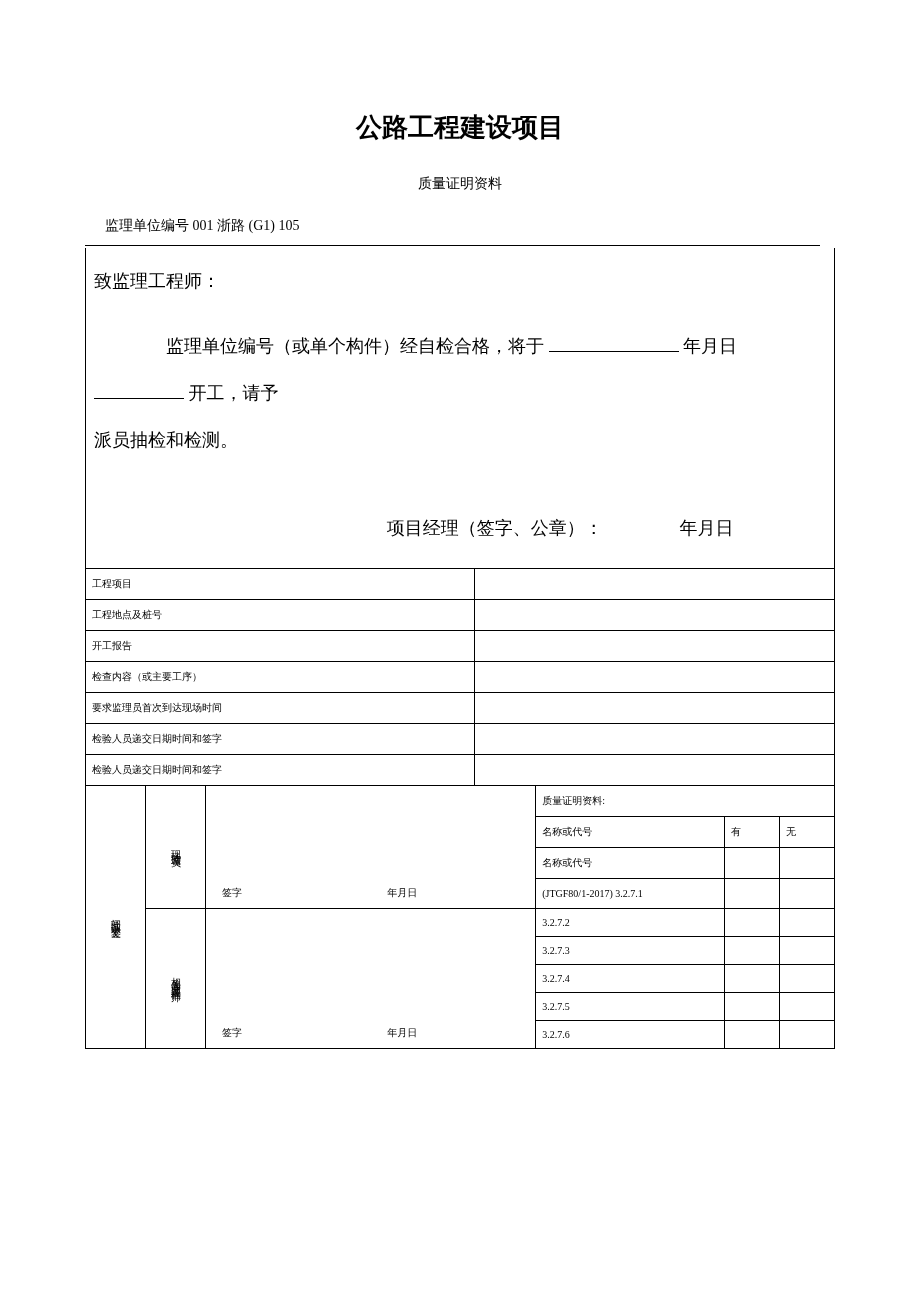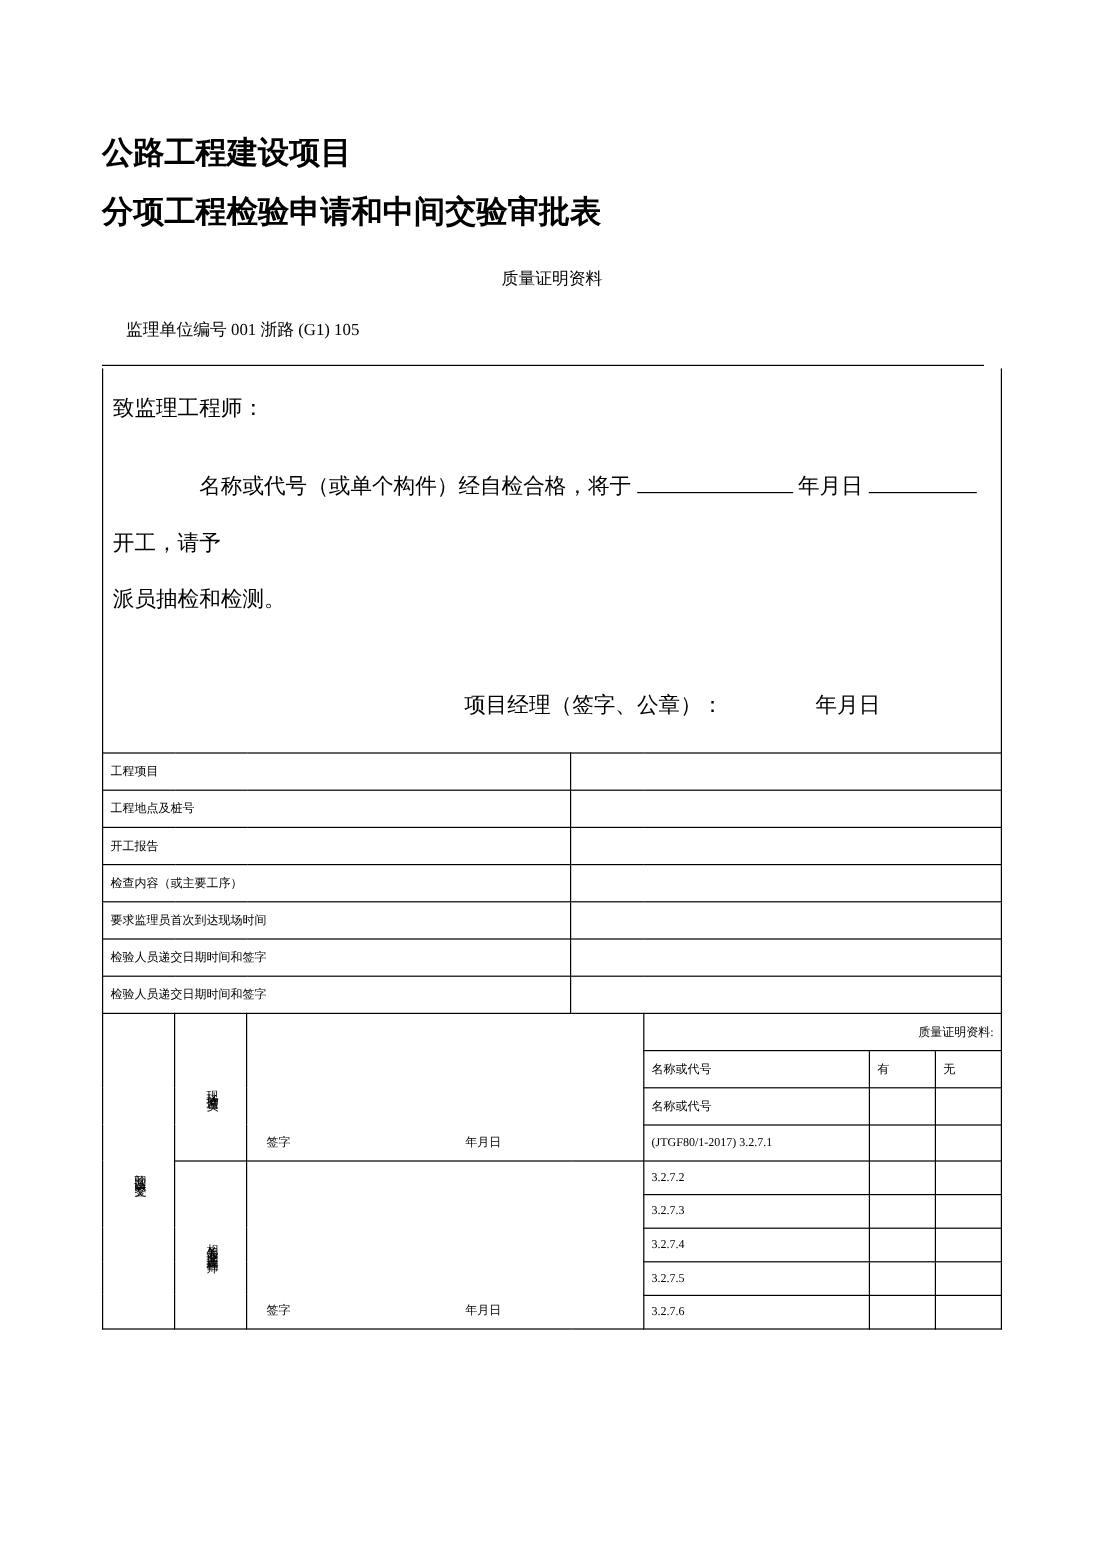--- a/index.html
+++ b/index.html
@@ -9,20 +9,21 @@
     }
     body {
       font-family: "SimSun", "宋体", serif;
       background: #fff;
       width: 920px;
       padding: 110px 85px 60px 85px;
       font-size: 15px;
       color: #000;
     }
     .title-block {
+      text-align: center;
       margin-bottom: 30px;
     }
     .title-line1 {
       font-size: 26px;
       font-weight: bold;
       margin-bottom: 14px;
     }
     .title-line2 {
       font-size: 26px;
       font-weight: bold;
@@ -31,21 +32,21 @@
       text-align: center;
       font-size: 14px;
       margin-bottom: 24px;
     }
     .supervisor-line {
       font-size: 14px;
       margin-bottom: 2px;
       padding-left: 20px;
       border-bottom: 1px solid #000;
       width: 98%;
-      padding-bottom: 20px;
+      padding-bottom: 10px;
     }
     table {
       border-collapse: collapse;
       width: 100%;
     }
     td {
       border: 1px solid #000;
       padding: 8px 6px;
       font-size: 10px;
       vertical-align: middle;
@@ -92,21 +93,21 @@
       vertical-align: bottom;
       padding-bottom: 8px;
     }
     .sign-row-inner {
       display: flex;
       width: 100%;
     }
     .sign-row-inner .s1 { width: 20%; padding-left: 10px; }
     .sign-row-inner .s2 { width: 80%; text-align: center; }
     .quality-header {
-      text-align: right;
+      text-align: left;
     }
     .center {
       text-align: left;
     }
     .narrow-col {
       width: 55px;
     }
     .vert-col {
       width: 60px;
       text-align: center;
@@ -114,35 +115,34 @@
     .vert-col2 {
       width: 60px;
       text-align: center;
     }
   </style>
 </head>
 <body>
 
 <div class="title-block">
   <div class="title-line1">公路工程建设项目</div>
-  <div class="title-line2">分项工程检验申请和中间交验审批表</div>
 </div>
 
 <div class="contract-line">质量证明资料</div>
 
 <div class="supervisor-line">监理单位编号 001 浙路 (G1) 105</div>
 
 <table>
   <tbody>
       <tr class="top-section">
     <td colspan="7" class="intro-cell">
       <div>致监理工程师：</div>
       <div style="height:18px"></div>
       <div class="intro-para">
-        <span>名称或代号（或单个构件）经自检合格，将于</span>
+        <span>监理单位编号（或单个构件）经自检合格，将于</span>
         <span class="blank"></span>
         <span>年月日</span>
         <span class="blank" style="min-width:90px"></span>
         <span>开工，请予</span>
       </div>
       <div style="line-height:1.6">派员抽检和检测。</div>
       <div class="pm-sign-row">
         <div class="left"></div>
         <div class="mid">项目经理（签字、公章）：</div>
         <div class="right">年月日</div>

